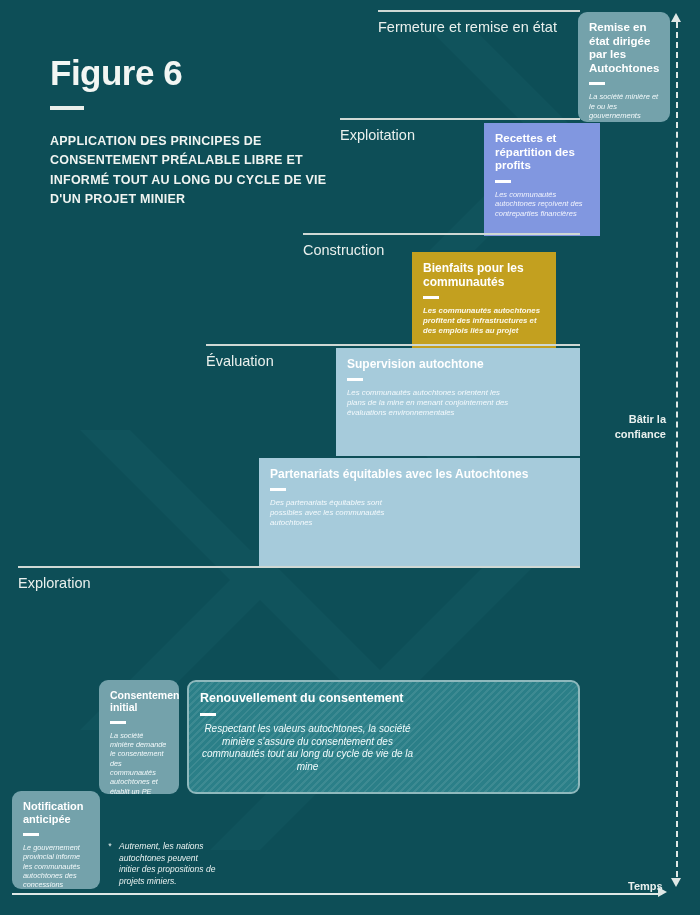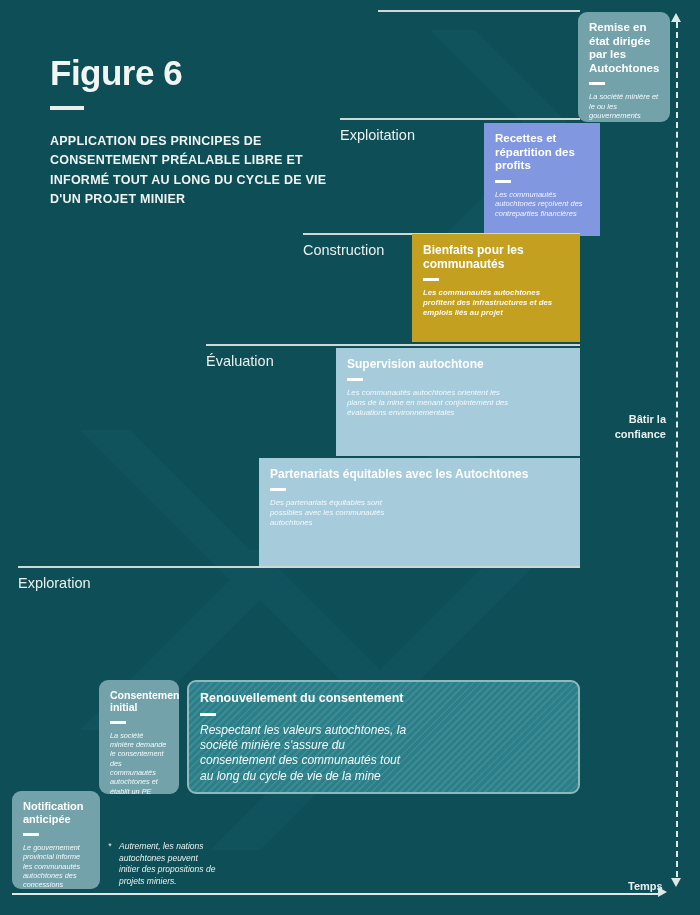--- a/index.html
+++ b/index.html
@@ -242,20 +242,21 @@
   </div>
 
   <div class="title-block">
     <div class="fig-title">Figure 6</div>
     <div class="title-rule"></div>
     <div class="fig-subtitle">APPLICATION DES PRINCIPES DE CONSENTEMENT PRÉALABLE LIBRE ET INFORMÉ TOUT AU LONG DU CYCLE DE VIE D'UN PROJET MINIER</div>
   </div>
 
   <div class="stage" style="left:378px; top:10px; width:202px;">
     <div class="rule"></div>
+    <div class="stage-label">Fermeture et remise en état</div>
   </div>
   <div class="card round c-teal" style="left:578px; top:12px; width:92px; height:110px;">
     <div class="card-title" style="font-size:11.5px;">Remise en état dirigée par les Autochtones</div>
     <div class="card-rule"></div>
     <div class="card-body" style="font-size:7.5px;">La société minière et le ou les gouvernements appuient la remise en état des lieux par les Autochtones.</div>
   </div>
 
   <div class="stage" style="left:340px; top:118px; width:240px;">
     <div class="rule"></div>
     <div class="stage-label">Exploitation</div>
@@ -263,21 +264,21 @@
   <div class="card c-blue" style="left:484px; top:123px; width:116px; height:113px;">
     <div class="card-title" style="font-size:11.5px;">Recettes et répartition des profits</div>
     <div class="card-rule"></div>
     <div class="card-body" style="font-size:7.5px;">Les communautés autochtones reçoivent des contreparties financières</div>
   </div>
 
   <div class="stage" style="left:303px; top:233px; width:277px;">
     <div class="rule"></div>
     <div class="stage-label">Construction</div>
   </div>
-  <div class="card c-gold" style="left:412px; top:234px; width:168px; height:108px;">
+  <div class="card c-gold" style="left:412px; top:252px; width:144px; height:108px;">
     <div class="card-title" style="font-size:12px;">Bienfaits pour les communautés</div>
     <div class="card-rule"></div>
     <div class="card-body" style="font-size:7.8px;font-weight:bold;">Les communautés autochtones profitent des infrastructures et des emplois liés au projet</div>
   </div>
 
   <div class="stage" style="left:206px; top:344px; width:374px;">
     <div class="rule"></div>
     <div class="stage-label">Évaluation</div>
   </div>
   <div class="card c-lightblue" style="left:336px; top:348px; width:244px; height:108px;">
@@ -299,21 +300,21 @@
 
   <div class="card round c-teal" style="left:99px; top:680px; width:80px; height:114px;">
     <div class="card-title" style="font-size:10.5px;">Consentement initial</div>
     <div class="card-rule"></div>
     <div class="card-body" style="font-size:7.3px;">La société minière demande le consentement des communautés autochtones et établit un PE avec elles</div>
   </div>
 
   <div class="card c-hatch" style="left:187px; top:680px; width:393px; height:114px;">
     <div class="card-title" style="font-size:12.5px;">Renouvellement du consentement</div>
     <div class="card-rule"></div>
-    <div class="card-body" style="font-size:12px; width:215px;">Respectant les valeurs autochtones, la société minière s'assure du consentement des communautés tout au long du cycle de vie de la mine</div>
+    <div class="card-body" style="font-size:10px; width:215px;text-align:center;">Respectant les valeurs autochtones, la société minière s'assure du consentement des communautés tout au long du cycle de vie de la mine</div>
   </div>
 
   <div class="card round c-teal" style="left:12px; top:791px; width:88px; height:98px;">
     <div class="card-title" style="font-size:11px;">Notification anticipée</div>
     <div class="card-rule"></div>
     <div class="card-body" style="font-size:7.3px;">Le gouvernement provincial informe les communautés autochtones des concessions minières</div>
   </div>
 
   <div class="footnote">
     <span class="star">*</span>

